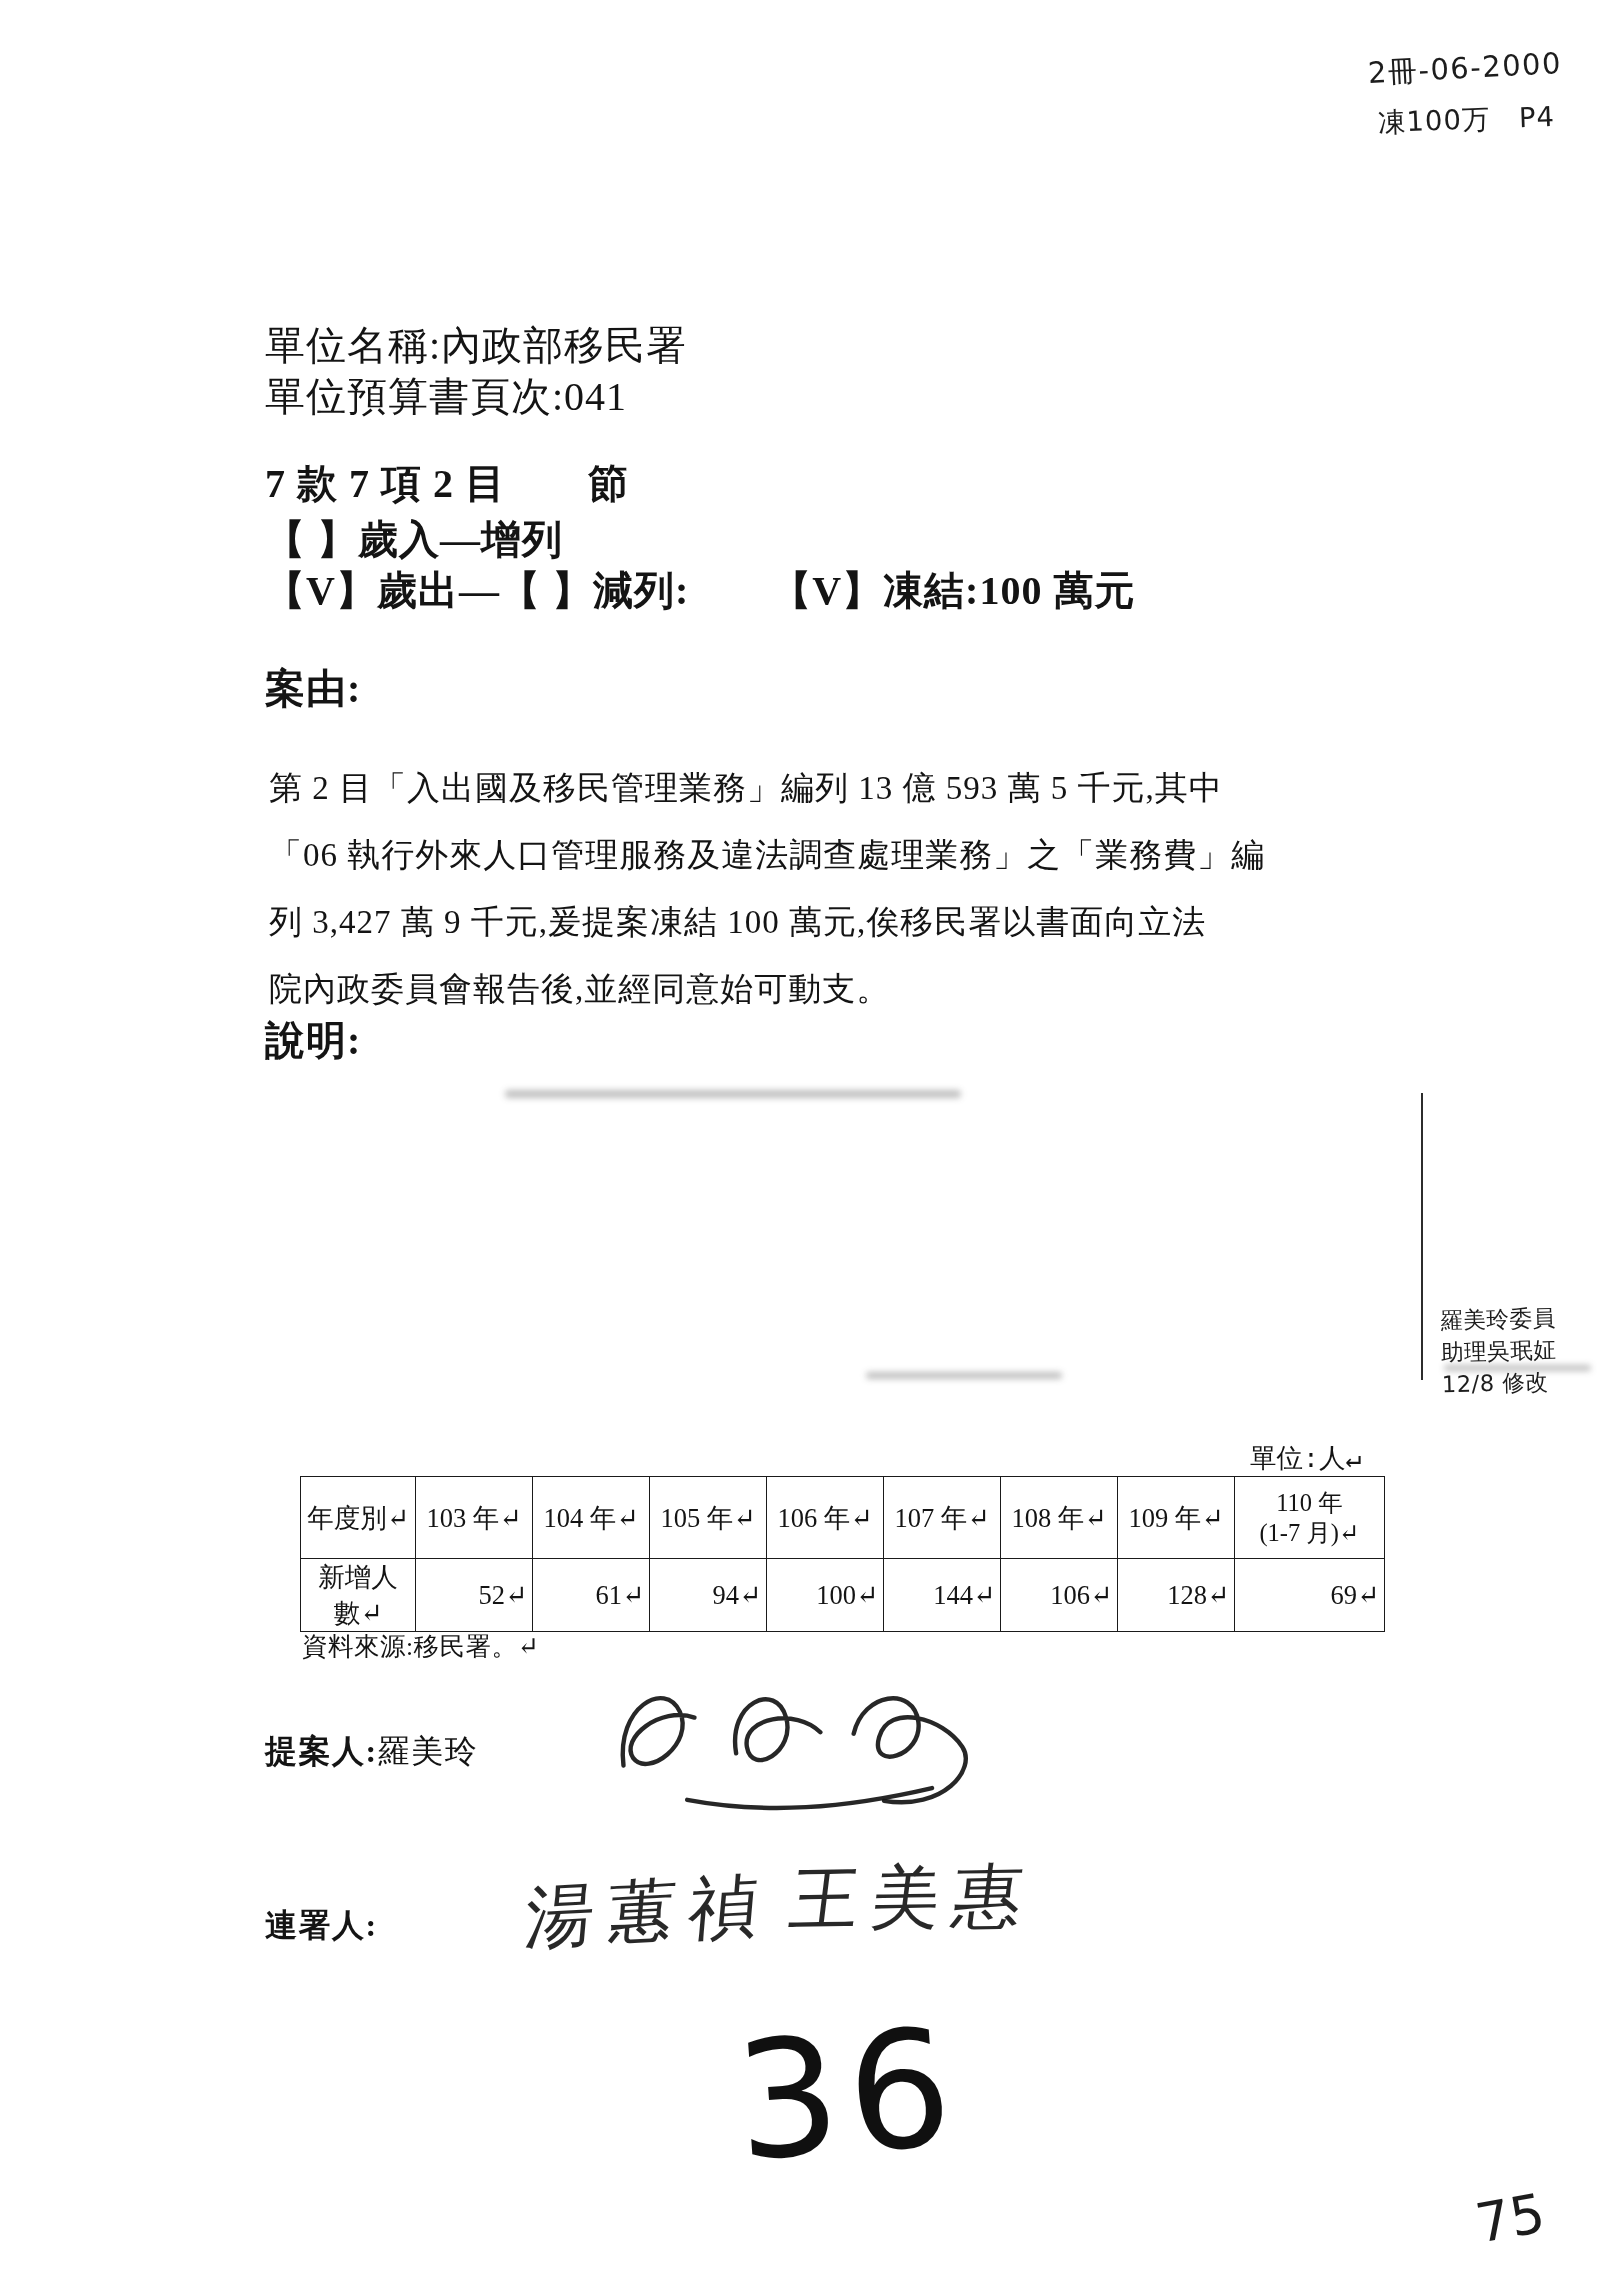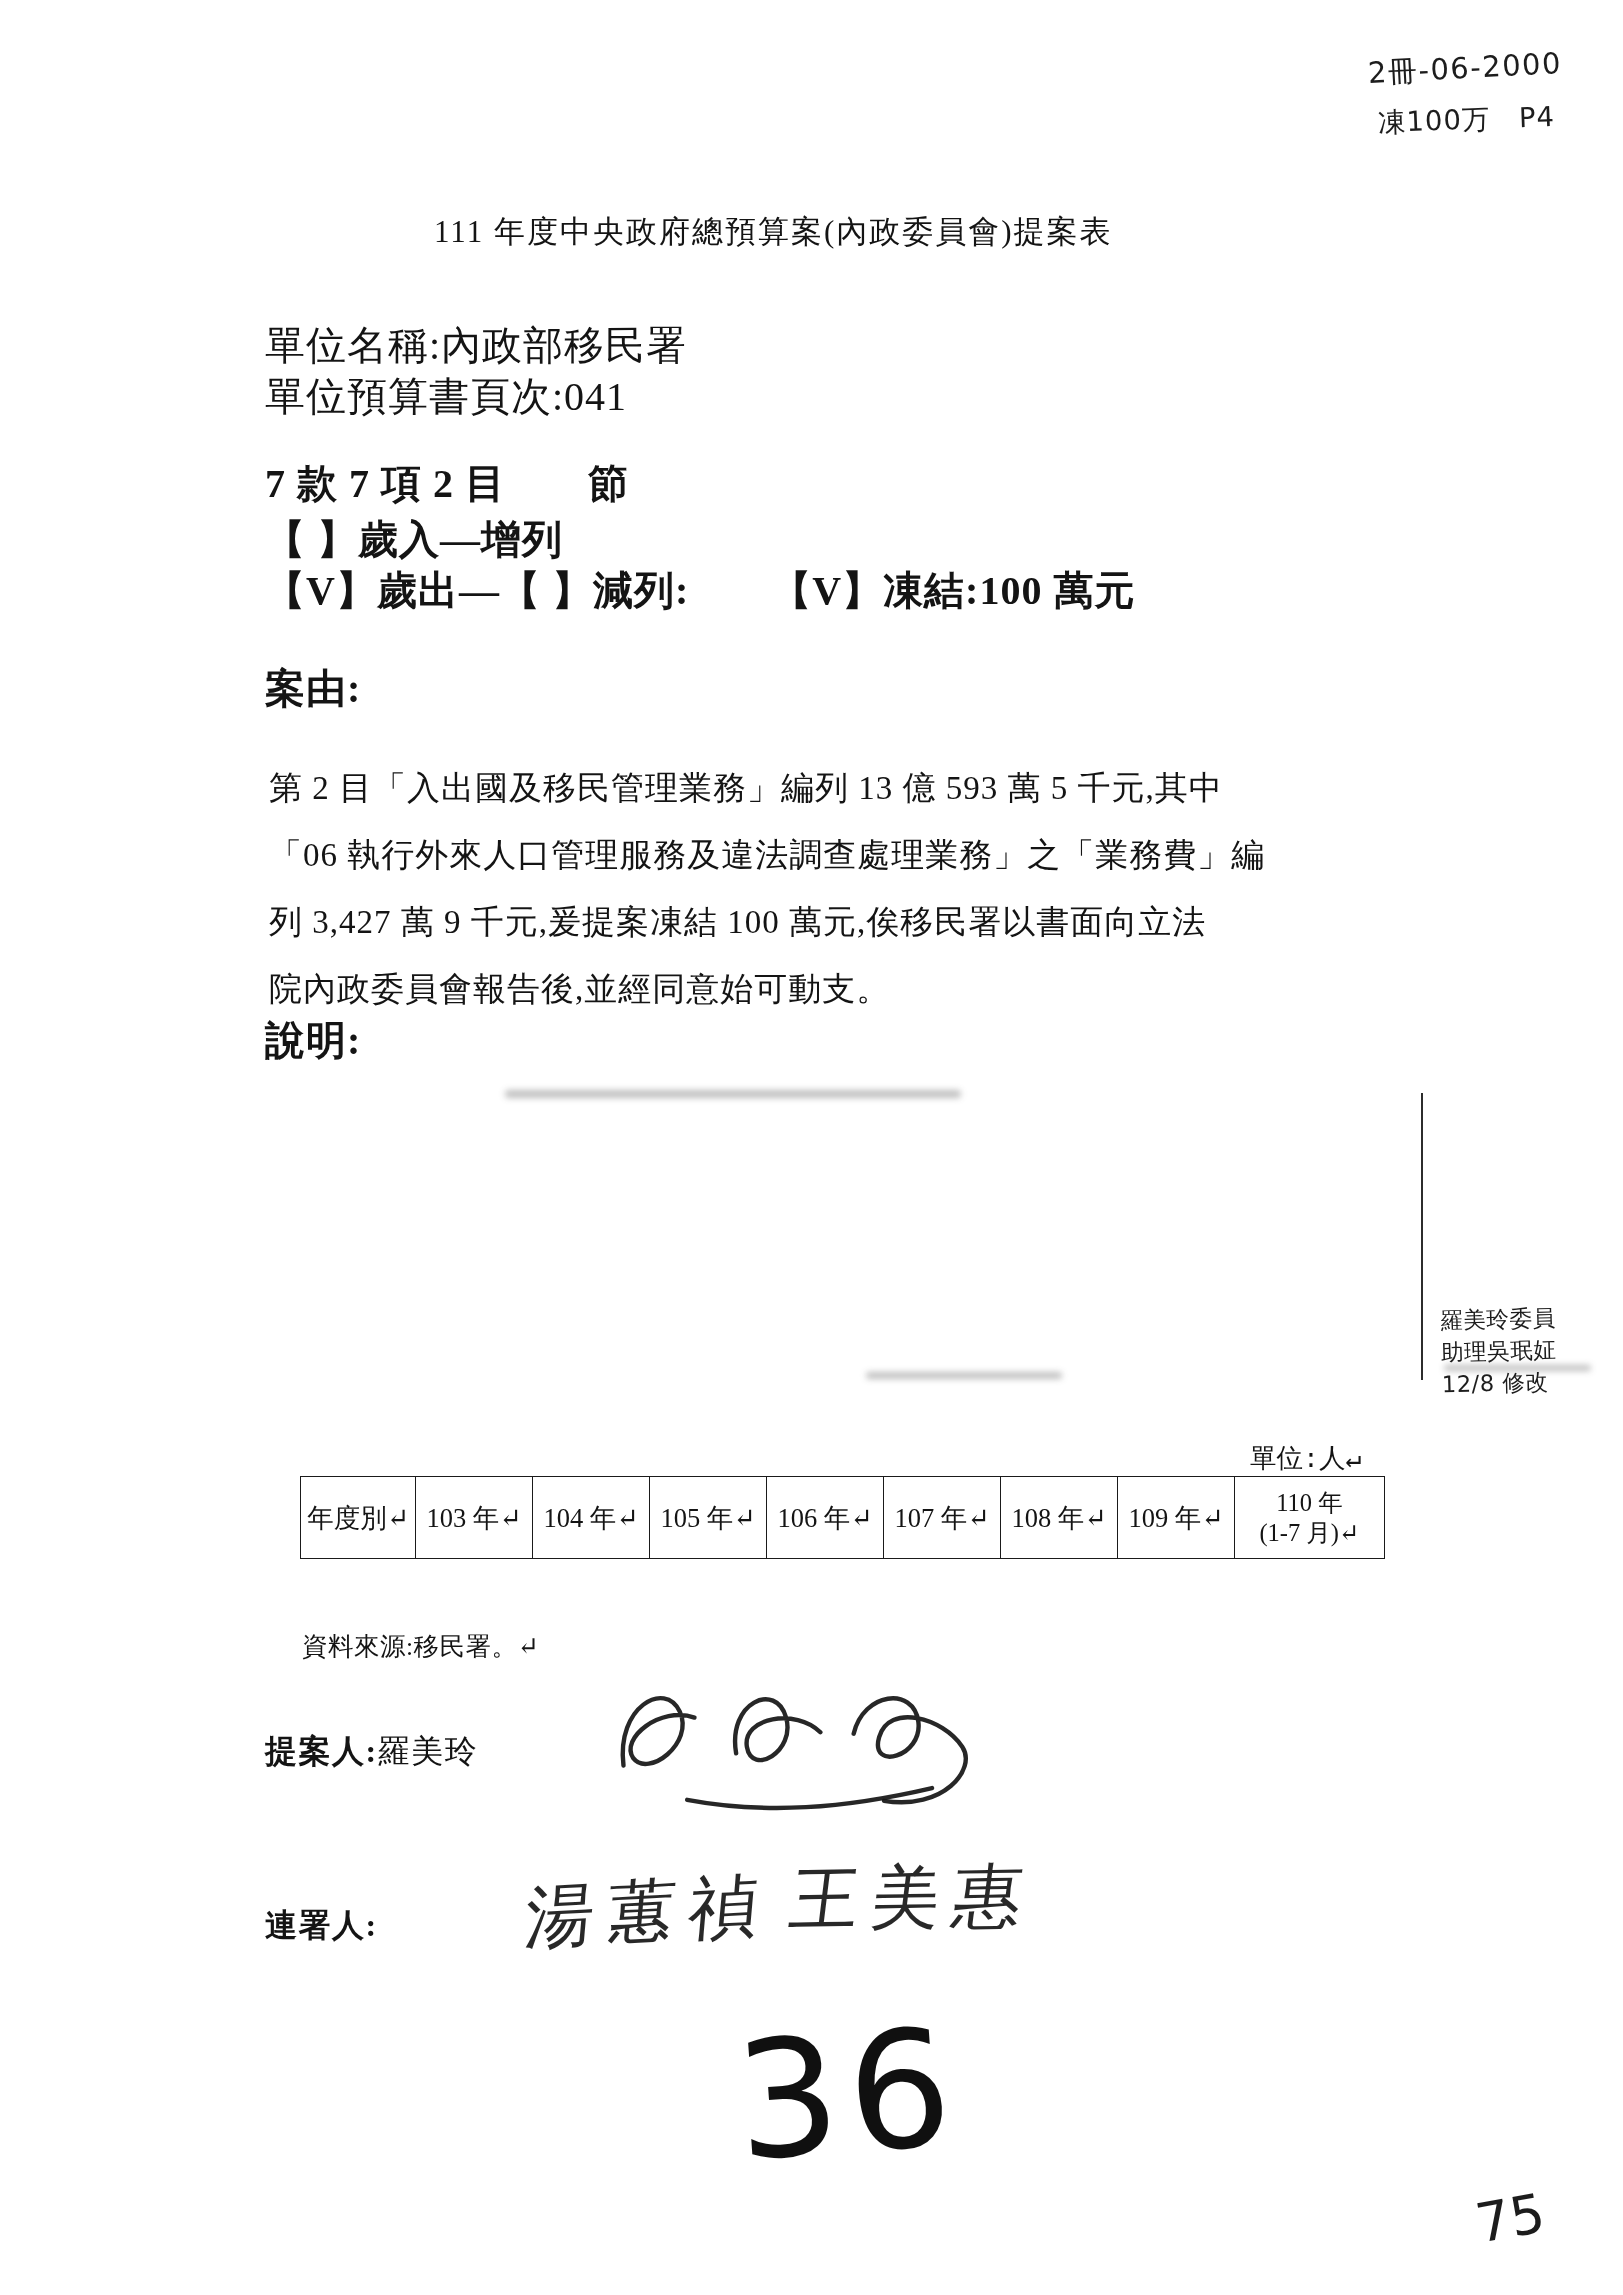--- a/index.html
+++ b/index.html
@@ -81,21 +81,20 @@
   }
 </style>
 </head>
 <body>
 
 <div class="page">
 
   <div class="abs hand hw-code" style="left:1368px;top:49px;">2冊-06-2000</div>
   <div class="abs hand hw-freeze" style="left:1378px;top:102px;">凍100万　P4</div>
 
-  <div class="abs title" style="left:434px;top:211px;">111 年度中央政府總預算案(內政委員會)提案表</div>
 
   <div class="abs label-text" style="left:265px;top:318px;">單位名稱:內政部移民署</div>
   <div class="abs label-text" style="left:265px;top:369px;">單位預算書頁次:041</div>
 
   <div class="abs label-text bold" style="left:265px;top:456px;">7 款 7 項 2 目　　節</div>
   <div class="abs label-text bold" style="left:265px;top:512px;">【 】歲入—增列</div>
   <div class="abs label-text bold" style="left:265px;top:563px;">【V】歲出—【 】減列:　　【V】凍結:100 萬元</div>
 
   <div class="abs label-text bold" style="left:265px;top:661px;">案由:</div>
   <div class="abs body-text preline" style="left:269px;top:755px;width:1148px;">第 2 目「入出國及移民管理業務」編列 13 億 593 萬 5 千元,其中
@@ -134,20 +133,31 @@
       <th>103 年↵</th>
       <th>104 年↵</th>
       <th>105 年↵</th>
       <th>106 年↵</th>
       <th>107 年↵</th>
       <th>108 年↵</th>
       <th>109 年↵</th>
       <th class="lastcol preline">110 年
 (1-7 月)↵</th>
     </tr>
+    <tr>
+      <td class="rowlabel">新增人數↵</td>
+      <td class="num">52↵</td>
+      <td class="num">61↵</td>
+      <td class="num">94↵</td>
+      <td class="num">100↵</td>
+      <td class="num">144↵</td>
+      <td class="num">106↵</td>
+      <td class="num">128↵</td>
+      <td class="num">69↵</td>
+    </tr>
   </tbody>
     </table>
 
   <div class="abs source" style="left:302px;top:1629px;">資料來源:移民署。↵</div>
 
   <div class="abs sign-row" style="left:265px;top:1730px;">
     <span class="bold">提案人:</span><span>羅美玲</span>
   </div>
 
   <svg class="sig abs" style="left:589px;top:1648px;" width="402" height="191" viewBox="0 0 820 390">

